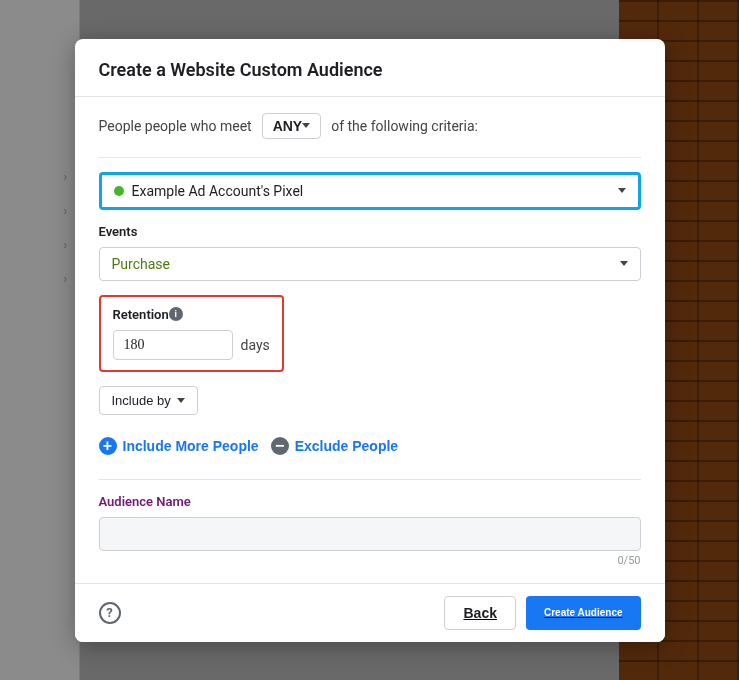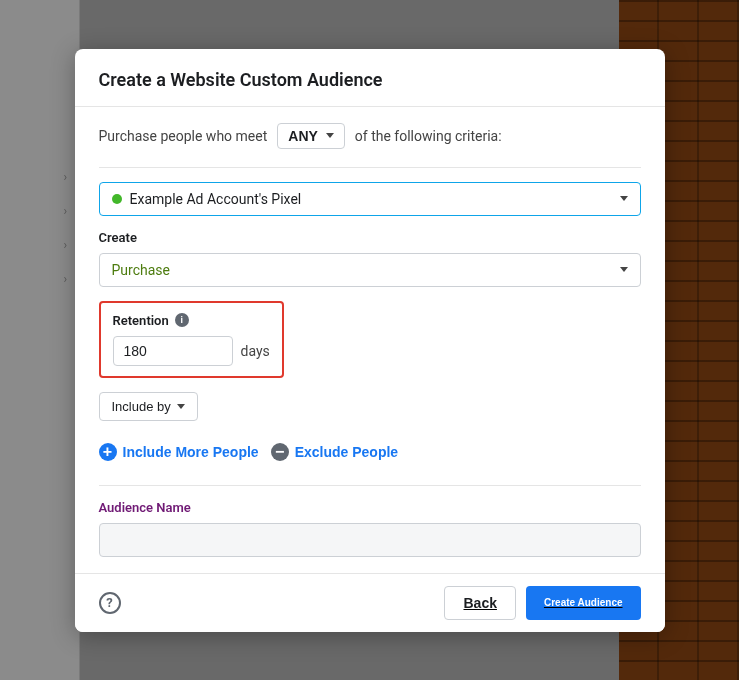--- a/index.html
+++ b/index.html
@@ -116,21 +116,21 @@
     }
 
     .include-label {
       font-size: 14px;
       color: #444;
     }
 
     .any-dropdown {
       display: flex;
       align-items: center;
-      gap: 8px;
+      gap: 0;
       border: 1px solid #ccd0d5;
       border-radius: 4px;
       padding: 4px 10px;
       font-size: 14px;
       font-weight: 600;
       color: #1c1e21;
       background: #fff;
       cursor: pointer;
     }
 
@@ -154,21 +154,21 @@
       font-weight: 600;
       color: #1c1e21;
       margin-bottom: 8px;
     }
 
     
     .source-dropdown {
       display: flex;
       align-items: center;
       justify-content: space-between;
-      border: 1px solid #0ea5e9;
+      border: 3px solid #0ea5e9;
       border-radius: 4px;
       padding: 8px 12px;
       font-size: 14px;
       color: #1c1e21;
       background: #fff;
       cursor: pointer;
       margin-bottom: 14px;
     }
 
     .source-left {
@@ -208,21 +208,21 @@
       display: inline-block;
     }
 
     .retention-label {
       font-size: 13px;
       font-weight: 600;
       color: #1c1e21;
       margin-bottom: 8px;
       display: flex;
       align-items: center;
-      gap: 6px;
+      gap: 0;
     }
 
     .info-icon {
       width: 14px; height: 14px;
       border-radius: 50%;
       background: #606770;
       color: #fff;
       font-size: 9px;
       display: inline-flex;
       align-items: center;
@@ -237,20 +237,21 @@
       gap: 8px;
     }
 
     .retention-input {
       width: 120px;
       padding: 6px 10px;
       border: 1px solid #ccd0d5;
       border-radius: 4px;
       font-size: 14px;
       color: #1c1e21;
+      font-family: Liberation Serif, serif;
     }
 
     .days-label {
       font-size: 14px;
       color: #444;
     }
 
     
     .refine-row {
       display: flex;
@@ -421,41 +422,41 @@
 
 <div class="modal">
   <div class="modal-header">
     <h2 class="modal-title">Create a Website Custom Audience</h2>
   </div>
 
   <div class="modal-body">
 
     
     <div class="include-row">
-      <span class="include-label">Purchase people who meet</span>
+      <span class="include-label">People people who meet</span>
       <button class="any-dropdown">
         <span>ANY</span>
         <span class="chevron-down"></span>
       </button>
       <span class="include-label">of the following criteria:</span>
     </div>
 
     <hr class="divider">
 
     
     <div class="source-dropdown">
       <div class="source-left">
         <span class="green-dot"></span>
         <span>Example Ad Account's Pixel</span>
       </div>
       <span class="chevron-down"></span>
     </div>
 
     
-    <div class="section-label">Create</div>
+    <div class="section-label">Events</div>
     <div class="events-dropdown">
       <span>Purchase</span>
       <span class="chevron-down"></span>
     </div>
 
     
     <div class="retention-box">
       <div class="retention-label">
         <span>Retention</span>
         <span class="info-icon">i</span>
@@ -483,20 +484,21 @@
       <button class="action-btn">
         <span class="action-btn-icon exclude-icon">−</span>
         <span>Exclude People</span>
       </button>
     </div>
 
     
     <div class="audience-section">
       <div class="audience-name-label">Audience Name</div>
       <input class="audience-name-input" type="text" value="" style="">
+      <div class="char-count">0/50</div>
     </div>
 
   </div>
 
   <div class="modal-footer">
     <div class="help-icon">?</div>
     <div class="footer-buttons">
       <button class="btn-back">Back</button>
       <button class="btn-create">Create Audience</button>
     </div>

